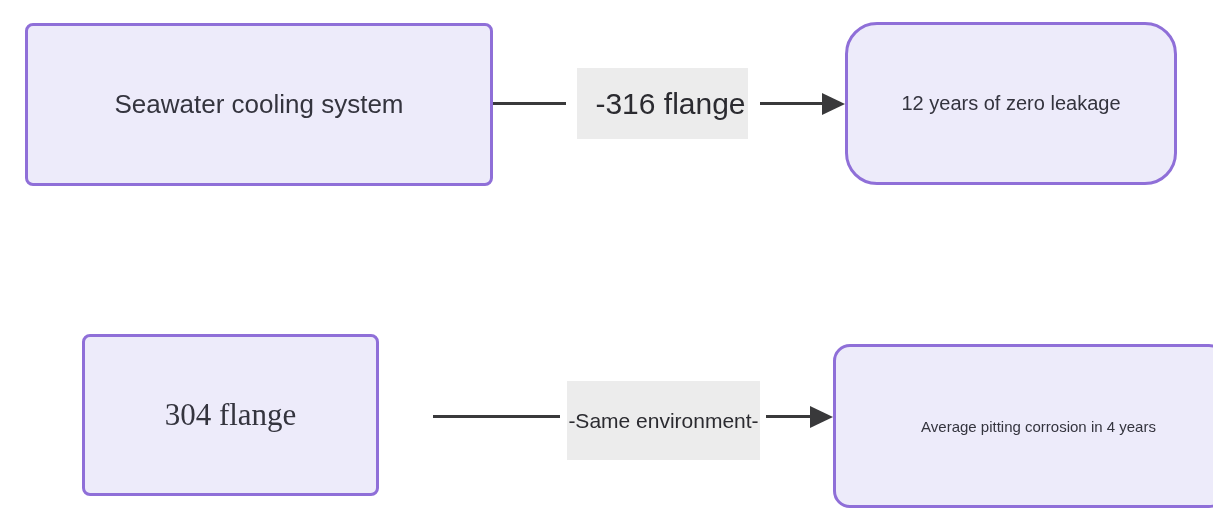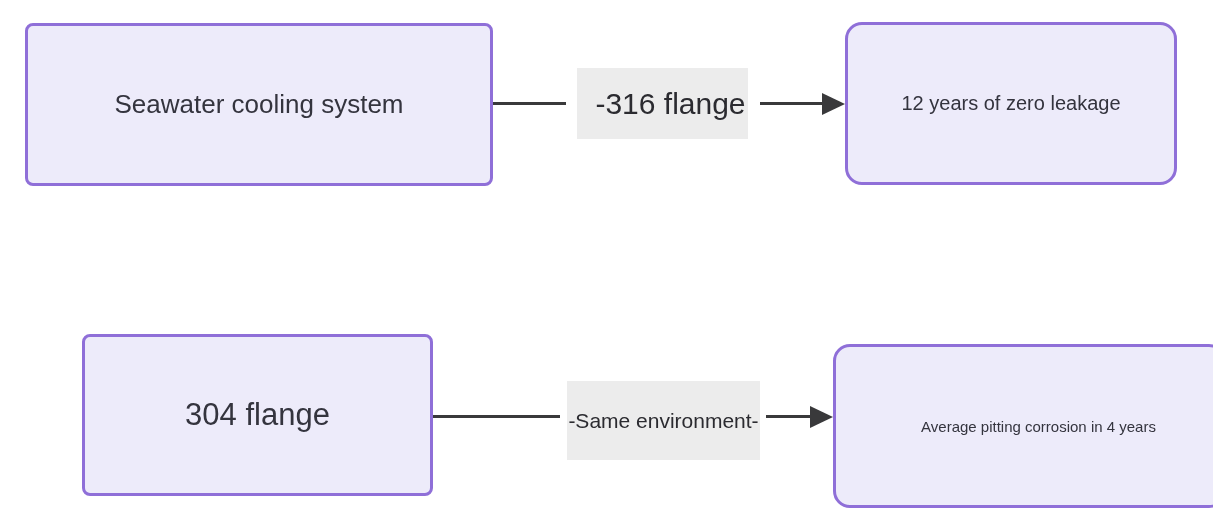--- a/index.html
+++ b/index.html
@@ -77,25 +77,25 @@
   <div class="edge-line" style="left:493px; top:102px; width:73px;"></div>
 
   <div class="edge-label fs-lbl1" style="left:577px; top:68px; width:171px; height:71px;">
     <span>-316 flange</span>
   </div>
 
   <div class="edge-line" style="left:760px; top:102px; width:64px;"></div>
 
   <div class="arrowhead" style="left:822px; top:93px;"></div>
 
-  <div class="node rounded fs-tgt1" style="left:845px; top:22px; width:332px; height:163px;">
+  <div class="node rounded fs-tgt1" style="left:845px; top:22px; width:332px; height:163px;border-radius:32px;">
     <span>12 years of zero leakage</span>
   </div>
 
-  <div class="node rect fs-src2" style="left:82px; top:334px; width:351px; height:162px;">
+  <div class="node rect fs-src2" style="left:82px; top:334px; width:297px; height:162px;font-family:Liberation Serif, serif;">
     <span>304 flange</span>
   </div>
 
   <div class="edge-line" style="left:433px; top:415px; width:127px;"></div>
 
   <div class="edge-label fs-lbl2" style="left:567px; top:381px; width:193px; height:79px;">
     <span>-Same environment-</span>
   </div>
 
   <div class="edge-line" style="left:766px; top:415px; width:46px;"></div>

